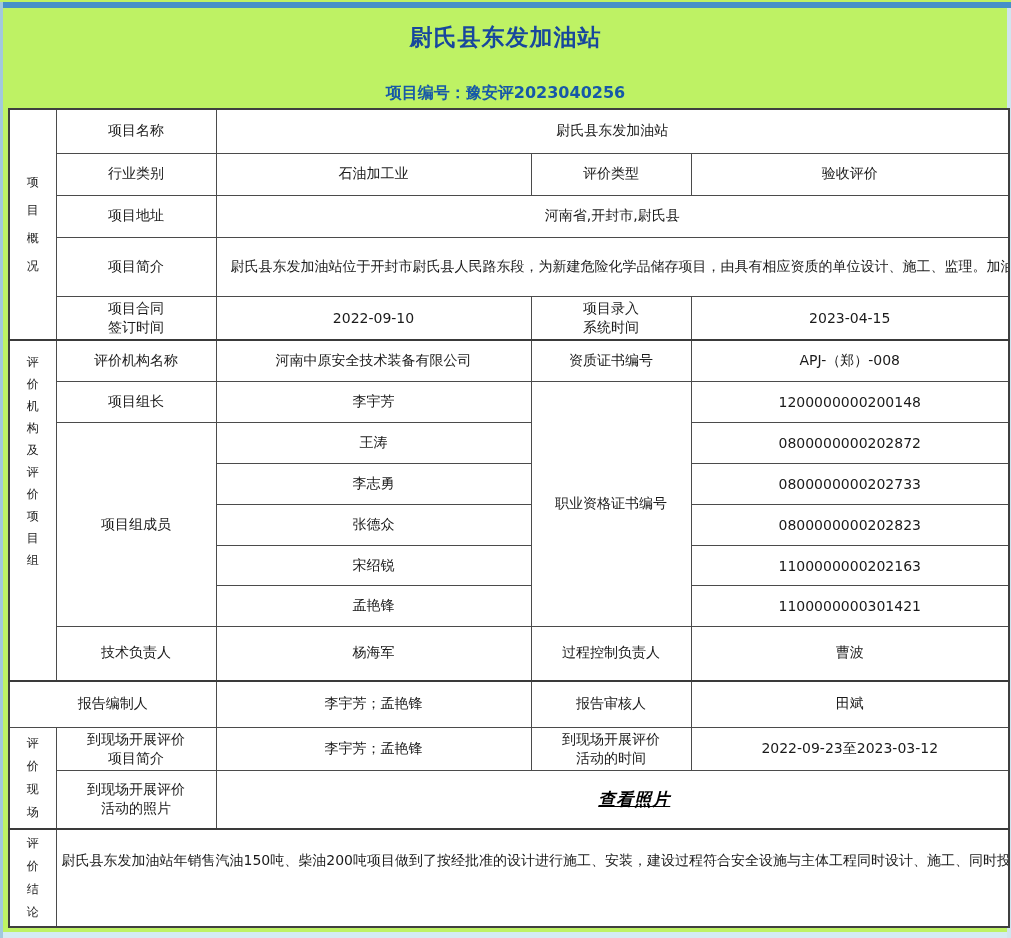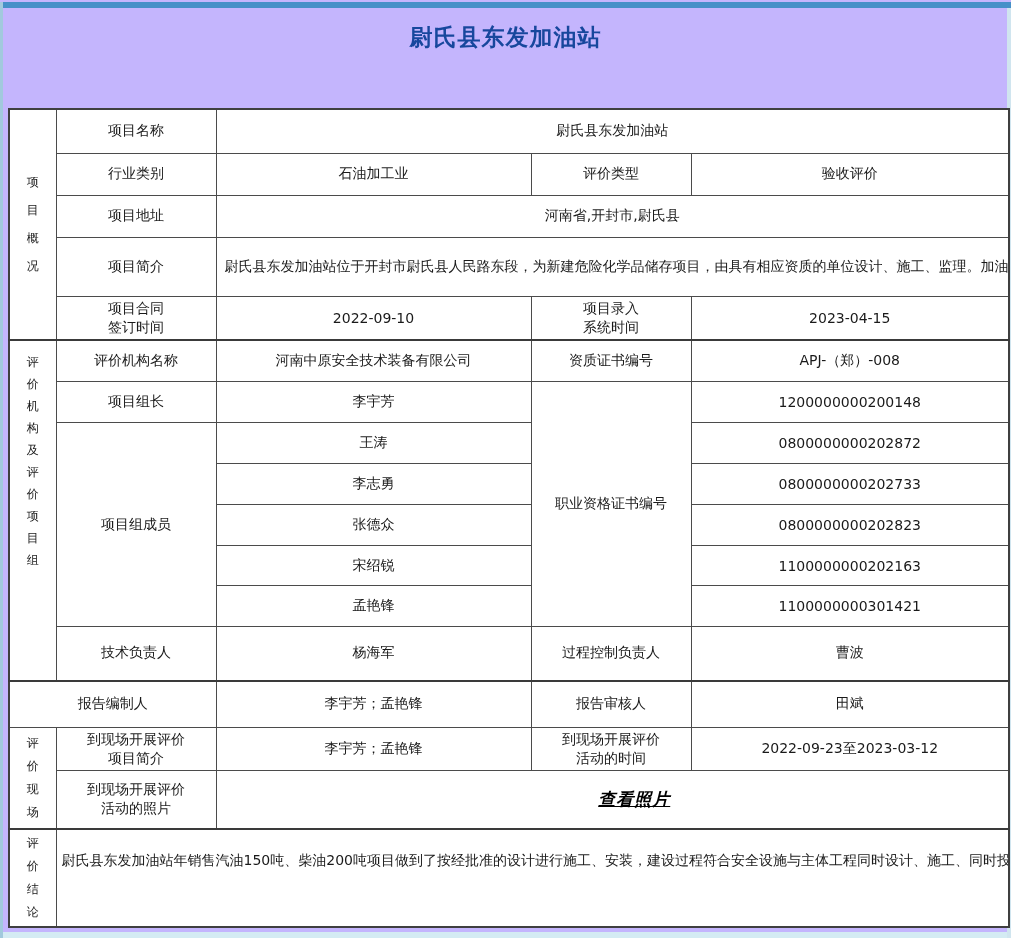--- a/index.html
+++ b/index.html
@@ -5,21 +5,21 @@
   * { margin: 0; padding: 0; box-sizing: border-box; }
   html,body { width: 1011px; }
   body {
     font-family: "DejaVu Sans", "Liberation Sans", sans-serif;
     background: #ffffff;
   }
   .page {
     position: relative;
     width: 1011px;
     height: 938px;
-    background: #c4b5fd;
+    background: #bef264;
     overflow: hidden;
   }
   .top-bar  { position: absolute; top: 2px; left: 0; width: 1011px; height: 6px; background: #4690c8; }
   .left-strip  { position: absolute; top: 2px; left: 0; width: 3px; height: 936px; background: #a2c9dd; }
   .right-strip { position: absolute; top: 8px; right: 0; width: 4px; height: 930px; background: #d0e5ef; }
   .bottom-strip{ position: absolute; bottom: 0; left: 3px; width: 1004px; height: 6px; background: #d4ebf3; }
 
   .header { position: absolute; top: 8px; left: 0; width: 1011px; text-align: center; }
   .page-title {
     margin-top: 14px;
@@ -67,21 +67,21 @@
   }
   td.vtop { vertical-align: top; padding-top: 10px; }
   td.vtop .vlabel { line-height: 22px; }
   .vl-tight .vlabel { line-height: 23px; }
 
   .two-line div { display: block; line-height: 19px; }
 
   td.intro-cell {
     text-align: left;
     white-space: nowrap;
-    padding-left: 8px;
+    padding-left: 14px;
   }
   td.conclusion-cell {
     text-align: left;
     vertical-align: top;
     white-space: nowrap;
     padding-top: 22px;
     padding-left: 5px;
   }
   a.photo-link {
     font-size: 17px;
@@ -98,20 +98,21 @@
 <body>
 
 <div class="page">
   <div class="top-bar"></div>
   <div class="left-strip"></div>
   <div class="right-strip"></div>
   <div class="bottom-strip"></div>
 
   <div class="header">
     <div class="page-title">尉氏县东发加油站</div>
+    <div class="project-number">项目编号：豫安评2023040256</div>
   </div>
 
   <table class="main">
     <colgroup>
       <col style="width:47px">
       <col style="width:160px">
       <col style="width:315px">
       <col style="width:160px">
       <col style="width:318px">
     </colgroup>

